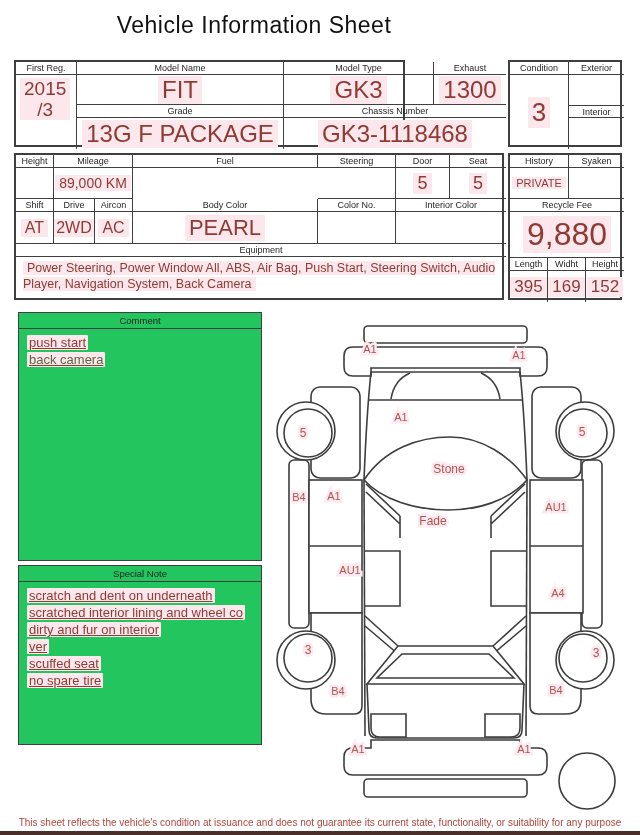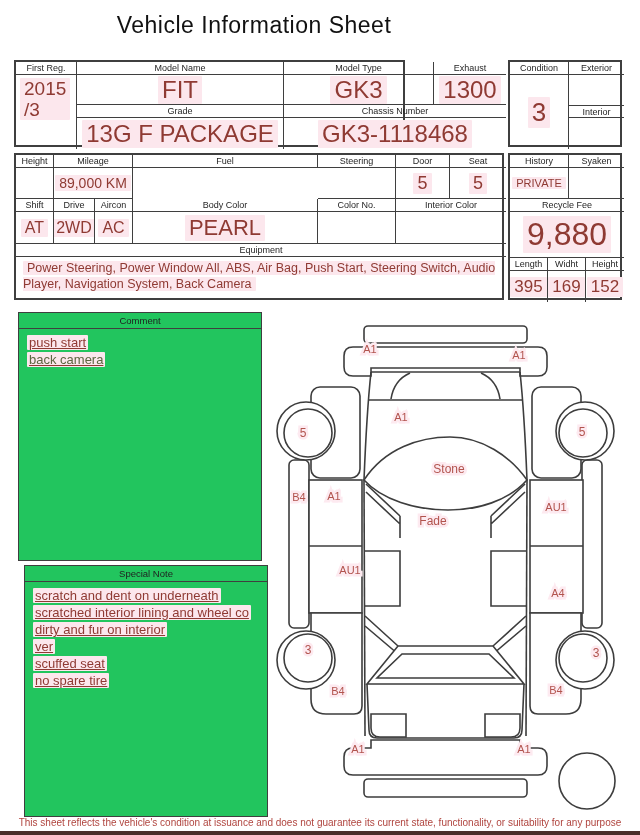--- a/index.html
+++ b/index.html
@@ -39,21 +39,21 @@
           font-size:10px;color:var(--footer-text);}
   .botbar{position:absolute;left:0;top:831px;width:640px;height:4px;background:#4a2e29;}
 </style>
 </head>
 <body>
 
 <div class="page">
 
   <div class="title">Vehicle Information Sheet</div>
 
-  <div class="tbl" style="left:14px;top:60px;width:391px;height:87px;grid-template-columns:61px 207px 150px 72px;grid-template-rows:13px 30px 13px 31px;">
+  <div class="tbl" style="left:14px;top:60px;width:391px;height:87px;grid-template-columns:61px 207px 150px 72px;grid-template-rows:13px 30px 13px 31px;text-align:center;">
     <div class="cell hdr" style="grid-column:1;grid-row:1">First Reg.</div>
     <div class="cell hdr" style="grid-column:2;grid-row:1">Model Name</div>
     <div class="cell hdr" style="grid-column:3;grid-row:1">Model Type</div>
     <div class="cell hdr nbr" style="grid-column:4;grid-row:1">Exhaust</div>
 
     <div class="cell val firstreg nbb" style="grid-column:1;grid-row:2/5"><span class="hl">2015
 /3</span></div>
     <div class="cell val big" style="grid-column:2;grid-row:2">
         <span class="hl">FIT</span>
       </div>
@@ -172,21 +172,21 @@
   </div>
 
   <div class="notebox" style="left:18px;top:312px;width:244px;height:249px;">
     <div class="nb-hdr">Comment</div>
     <div class="nb-body">
       <div class="nline"><span class="hl">push start</span></div>
       <div class="nline greenish"><span class="hl">back camera</span></div>
     </div>
   </div>
 
-  <div class="notebox" style="left:24px;top:565px;width:244px;height:252px;">
+  <div class="notebox" style="left:18px;top:565px;width:244px;height:180px;">
     <div class="nb-hdr">Special Note</div>
     <div class="nb-body">
       <div class="nline"><span class="hl">scratch and dent on underneath</span></div>
       <div class="nline"><span class="hl">scratched interior lining and wheel co</span></div>
       <div class="nline"><span class="hl">dirty and fur on interior</span></div>
       <div class="nline"><span class="hl">ver</span></div>
       <div class="nline"><span class="hl">scuffed seat</span></div>
       <div class="nline"><span class="hl">no spare tire</span></div>
     </div>
   </div>

